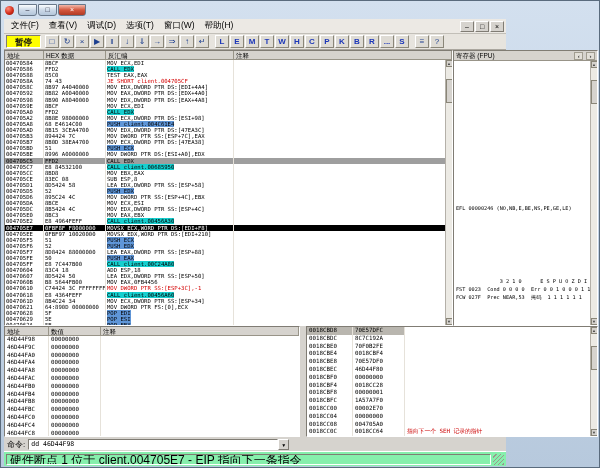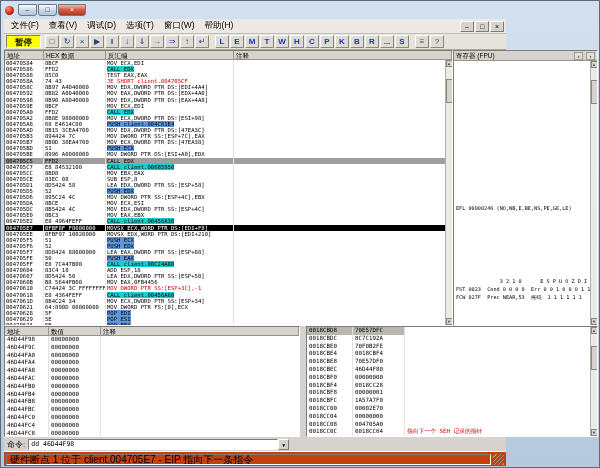--- a/index.html
+++ b/index.html
@@ -66,21 +66,21 @@
 .sa{width:46px;border-right:1px solid #e6e2da;padding-left:2px}
 .sv{width:52px;border-right:1px solid #e6e2da;padding-left:2px}
 .sc{flex:1;padding-left:2px;overflow:hidden}
 .srow.esp .sa,.srow.esp .sv{background:#b9b6af}
 .srow.seh .sc{color:#cc0000}
 .stack .vsb{top:0}
 .cmdbar{position:absolute;left:0;top:418px;width:100%;height:14px;display:flex;align-items:center;font-size:8px;padding-left:3px;background:#d6d3ce}
 .cmdcombo{display:flex;margin-left:3px}
 .cmdinput{width:250px;height:11px;border:1px solid;border-color:#807c74 #fff #fff #807c74;background:#fff;font-family:"DejaVu Sans Mono",monospace;font-size:6.5px;padding:0 2px}
 .cmdarrow{width:11px;height:11px;border:1px solid;border-color:#fff #807c74 #807c74 #fff;background:#d6d3ce;font-size:5px;text-align:center;line-height:10px}
-.status{position:absolute;left:0;top:432px;width:100%;height:15px;background:#c2410c;border-top:1px solid #fff;display:flex;align-items:center;padding:1px 2px;font-size:10px;gap:2px}
+.status{position:absolute;left:0;top:432px;width:100%;height:15px;background:#86efac;border-top:1px solid #fff;display:flex;align-items:center;padding:1px 2px;font-size:12px;gap:2px}
 .statuspanel{flex:1;height:11px;line-height:10px;border:1px solid;border-color:#807c74 #fff #fff #807c74;padding:0 3px;white-space:nowrap;overflow:hidden}
 .grip{width:11px;height:11px;background:repeating-linear-gradient(135deg,transparent 0 2px,#9a968c 2px 3px)}
 </style>
 </head>
 <body>
 
 <div class="frame">
   <div class="titlebar">
     <span class="appicon"></span>
     <span class="capbtns">

